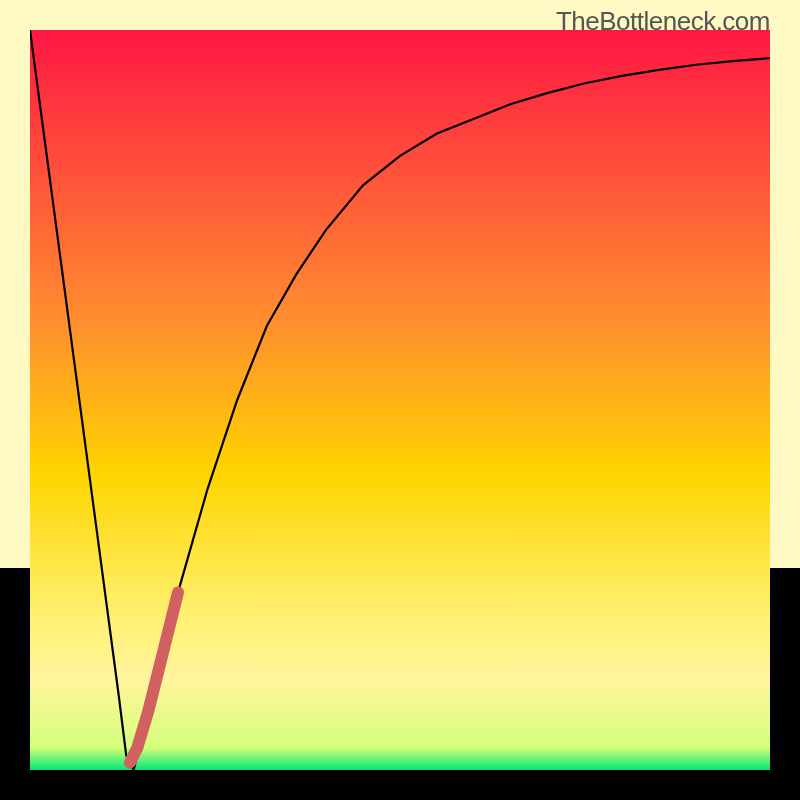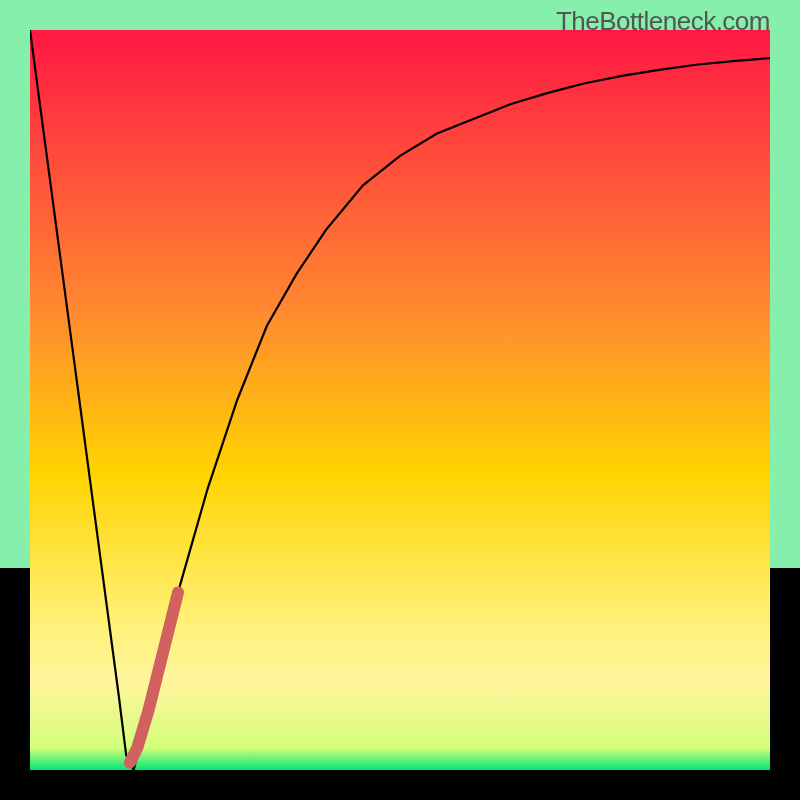--- a/index.html
+++ b/index.html
@@ -8,21 +8,21 @@
     width: 800px;
     height: 800px;
     overflow: hidden;
     background: #000;
     font-family: Arial, Helvetica, sans-serif;
   }
   .frame {
     position: relative;
     width: 800px;
     height: 568px;
-    background: #86efac;
+    background: #fef9c3;
   }
   .plot {
     position: absolute;
     left: 30px;
     top: 30px;
     width: 740px;
     height: 740px;
   }
   .attribution {
     position: absolute;

